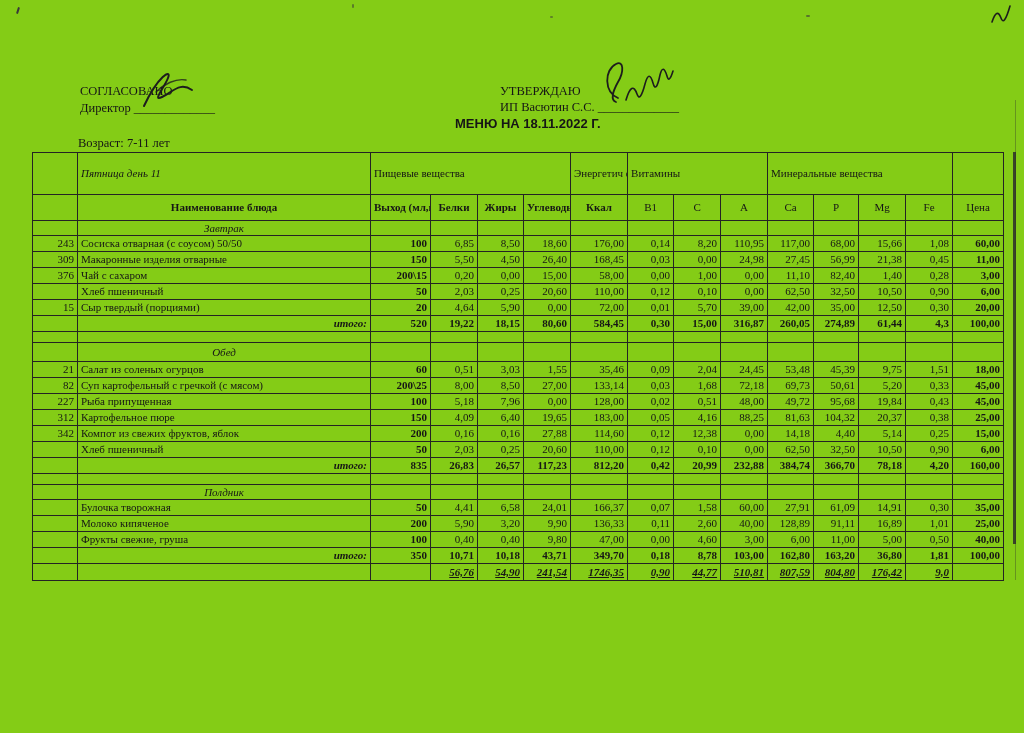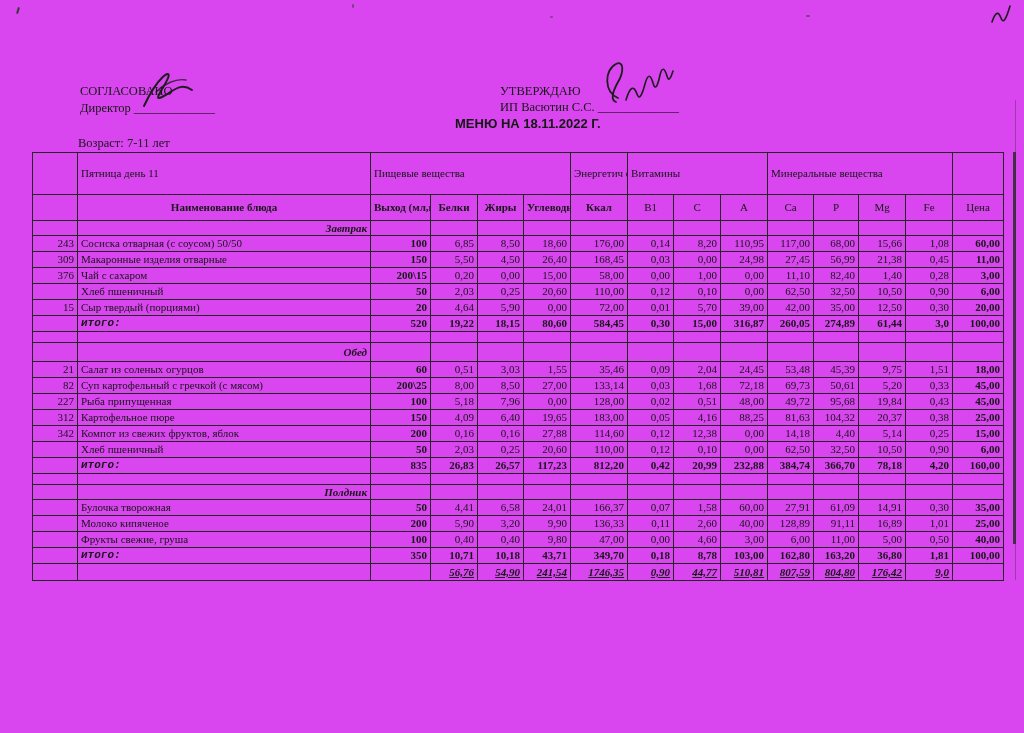--- a/index.html
+++ b/index.html
@@ -1,16 +1,16 @@
 <!DOCTYPE html>
 <html><head>
 <meta charset="utf-8">
 <style>
   html,body{margin:0;padding:0;background:#ffffff;}
-  .sheet{position:relative;width:1024px;height:733px;background:#d946ef;overflow:hidden;
+  .sheet{position:relative;width:1024px;height:733px;background:#84cc16;overflow:hidden;
          font-family:"Liberation Serif",serif;color:#161616;}
 
   
   .hdr-left{position:absolute;left:80px;top:83px;font-size:12.5px;line-height:17px;}
   .hdr-right{position:absolute;left:500px;top:83px;font-size:12.5px;line-height:16px;}
   .menu-title{position:absolute;left:455px;top:116px;width:330px;text-align:left;
               font-family:"Liberation Sans",sans-serif;font-weight:bold;font-size:13px;}
   .age-line{position:absolute;left:78px;top:136px;font-size:12.5px;}
   .sig{position:absolute;}
   .sig path{fill:none;stroke:#1d1d1d;stroke-linecap:round;}
@@ -20,33 +20,33 @@
   .scanline{position:absolute;background:#2b2b2b;}
 
   
   .menu-table{position:absolute;left:32px;top:152px;border-collapse:collapse;table-layout:fixed;
               width:971px;font-family:"Liberation Serif",serif;}
   .menu-table td{border:1px solid #242424;padding:0 3px;font-size:11px;line-height:1.15;
                  overflow:hidden;white-space:nowrap;vertical-align:middle;}
   .menu-table .row-groups td{border-bottom:1px solid #242424;}
   .group{text-align:left;font-size:11.5px;}
   .energy{white-space:pre-line;line-height:1.08;font-size:10.8px;text-align:center;}
-  .day-cell{vertical-align:bottom;font-size:11.8px;padding-bottom:2px;white-space:nowrap;}
+  .day-cell{vertical-align:bottom;font-style:italic;font-size:11.8px;padding-bottom:2px;white-space:nowrap;}
   .colhead{text-align:center;font-weight:bold;font-size:10.8px;}
   .out-head{white-space:pre-line;line-height:1.12;font-size:10.5px;}
   .elem{font-size:12.5px;text-align:center;font-weight:normal;}
   .price-head{text-align:center;font-weight:normal;font-size:11.8px;}
   .c-num{text-align:right;}
   .c-name{text-align:left;font-size:11.3px;}
   .c-out{font-weight:bold;text-align:right;}
   .c-val{text-align:right;}
   .c-price{font-weight:bold;text-align:right;}
-  .section-title{text-align:right;font-weight:bold;font-style:italic;font-size:11.8px;}
+  .section-title{text-align:center;font-weight:normal;font-style:italic;font-size:11.8px;}
   .row-total td{font-weight:bold;}
-  .total-label{text-align:left;font-style:italic;font-size:11.3px;font-family:Liberation Mono, monospace;}
+  .total-label{text-align:right;font-style:italic;font-size:11.3px;}
   .row-grand td{font-weight:bold;font-style:italic;}
   .row-grand .c-val{text-decoration:underline;}
 </style>
 </head>
 <body>
 
 <div class="sheet">
 
   <div class="speck" style="left:17px;top:7px;width:2px;height:7px;transform:rotate(18deg);"></div>
   <div class="speck" style="left:352px;top:4px;width:2px;height:4px;opacity:.55;"></div>
@@ -236,21 +236,21 @@
           <td class="c-val">19,22</td>
           <td class="c-val">18,15</td>
           <td class="c-val">80,60</td>
           <td class="c-val">584,45</td>
           <td class="c-val">0,30</td>
           <td class="c-val">15,00</td>
           <td class="c-val">316,87</td>
           <td class="c-val">260,05</td>
           <td class="c-val">274,89</td>
           <td class="c-val">61,44</td>
-          <td class="c-val">3,0</td>
+          <td class="c-val">4,3</td>
           <td class="c-price">100,00</td>
         </tr>
         <tr class="row-blank" style="height: 11px;">
           <td></td>
           <td></td>
           <td></td>
           <td></td>
           <td></td>
           <td></td>
           <td></td>

